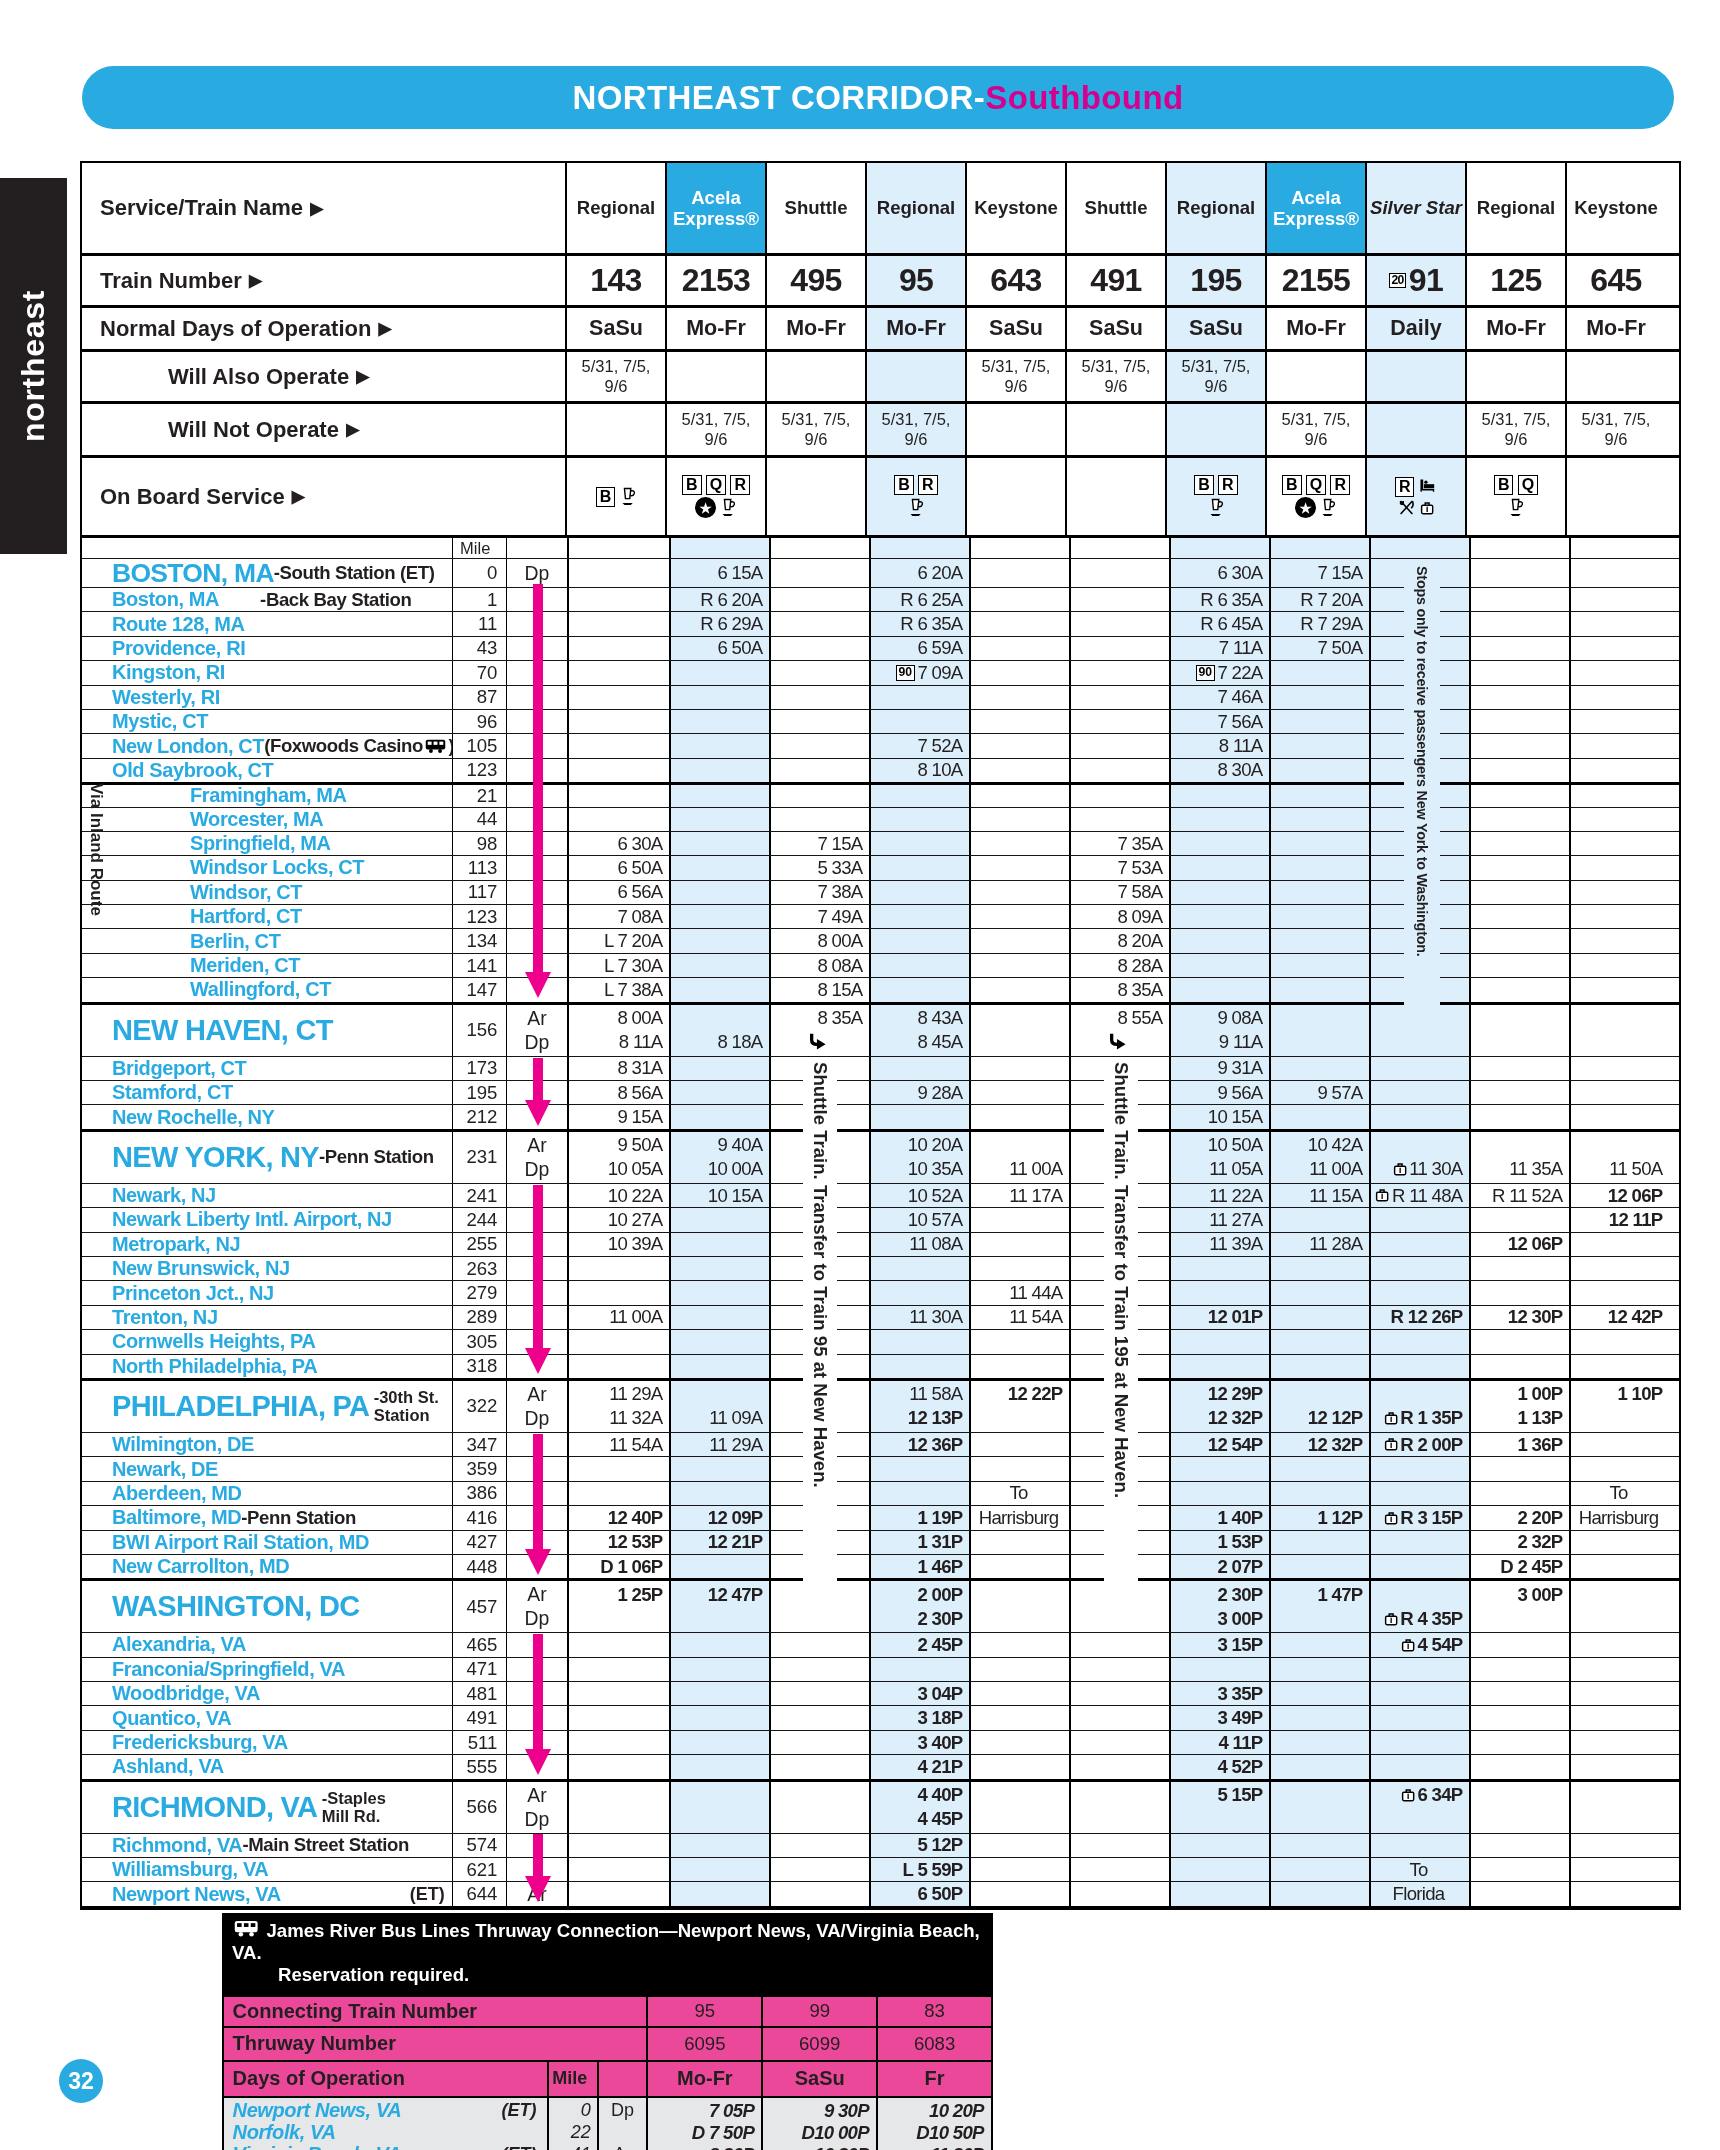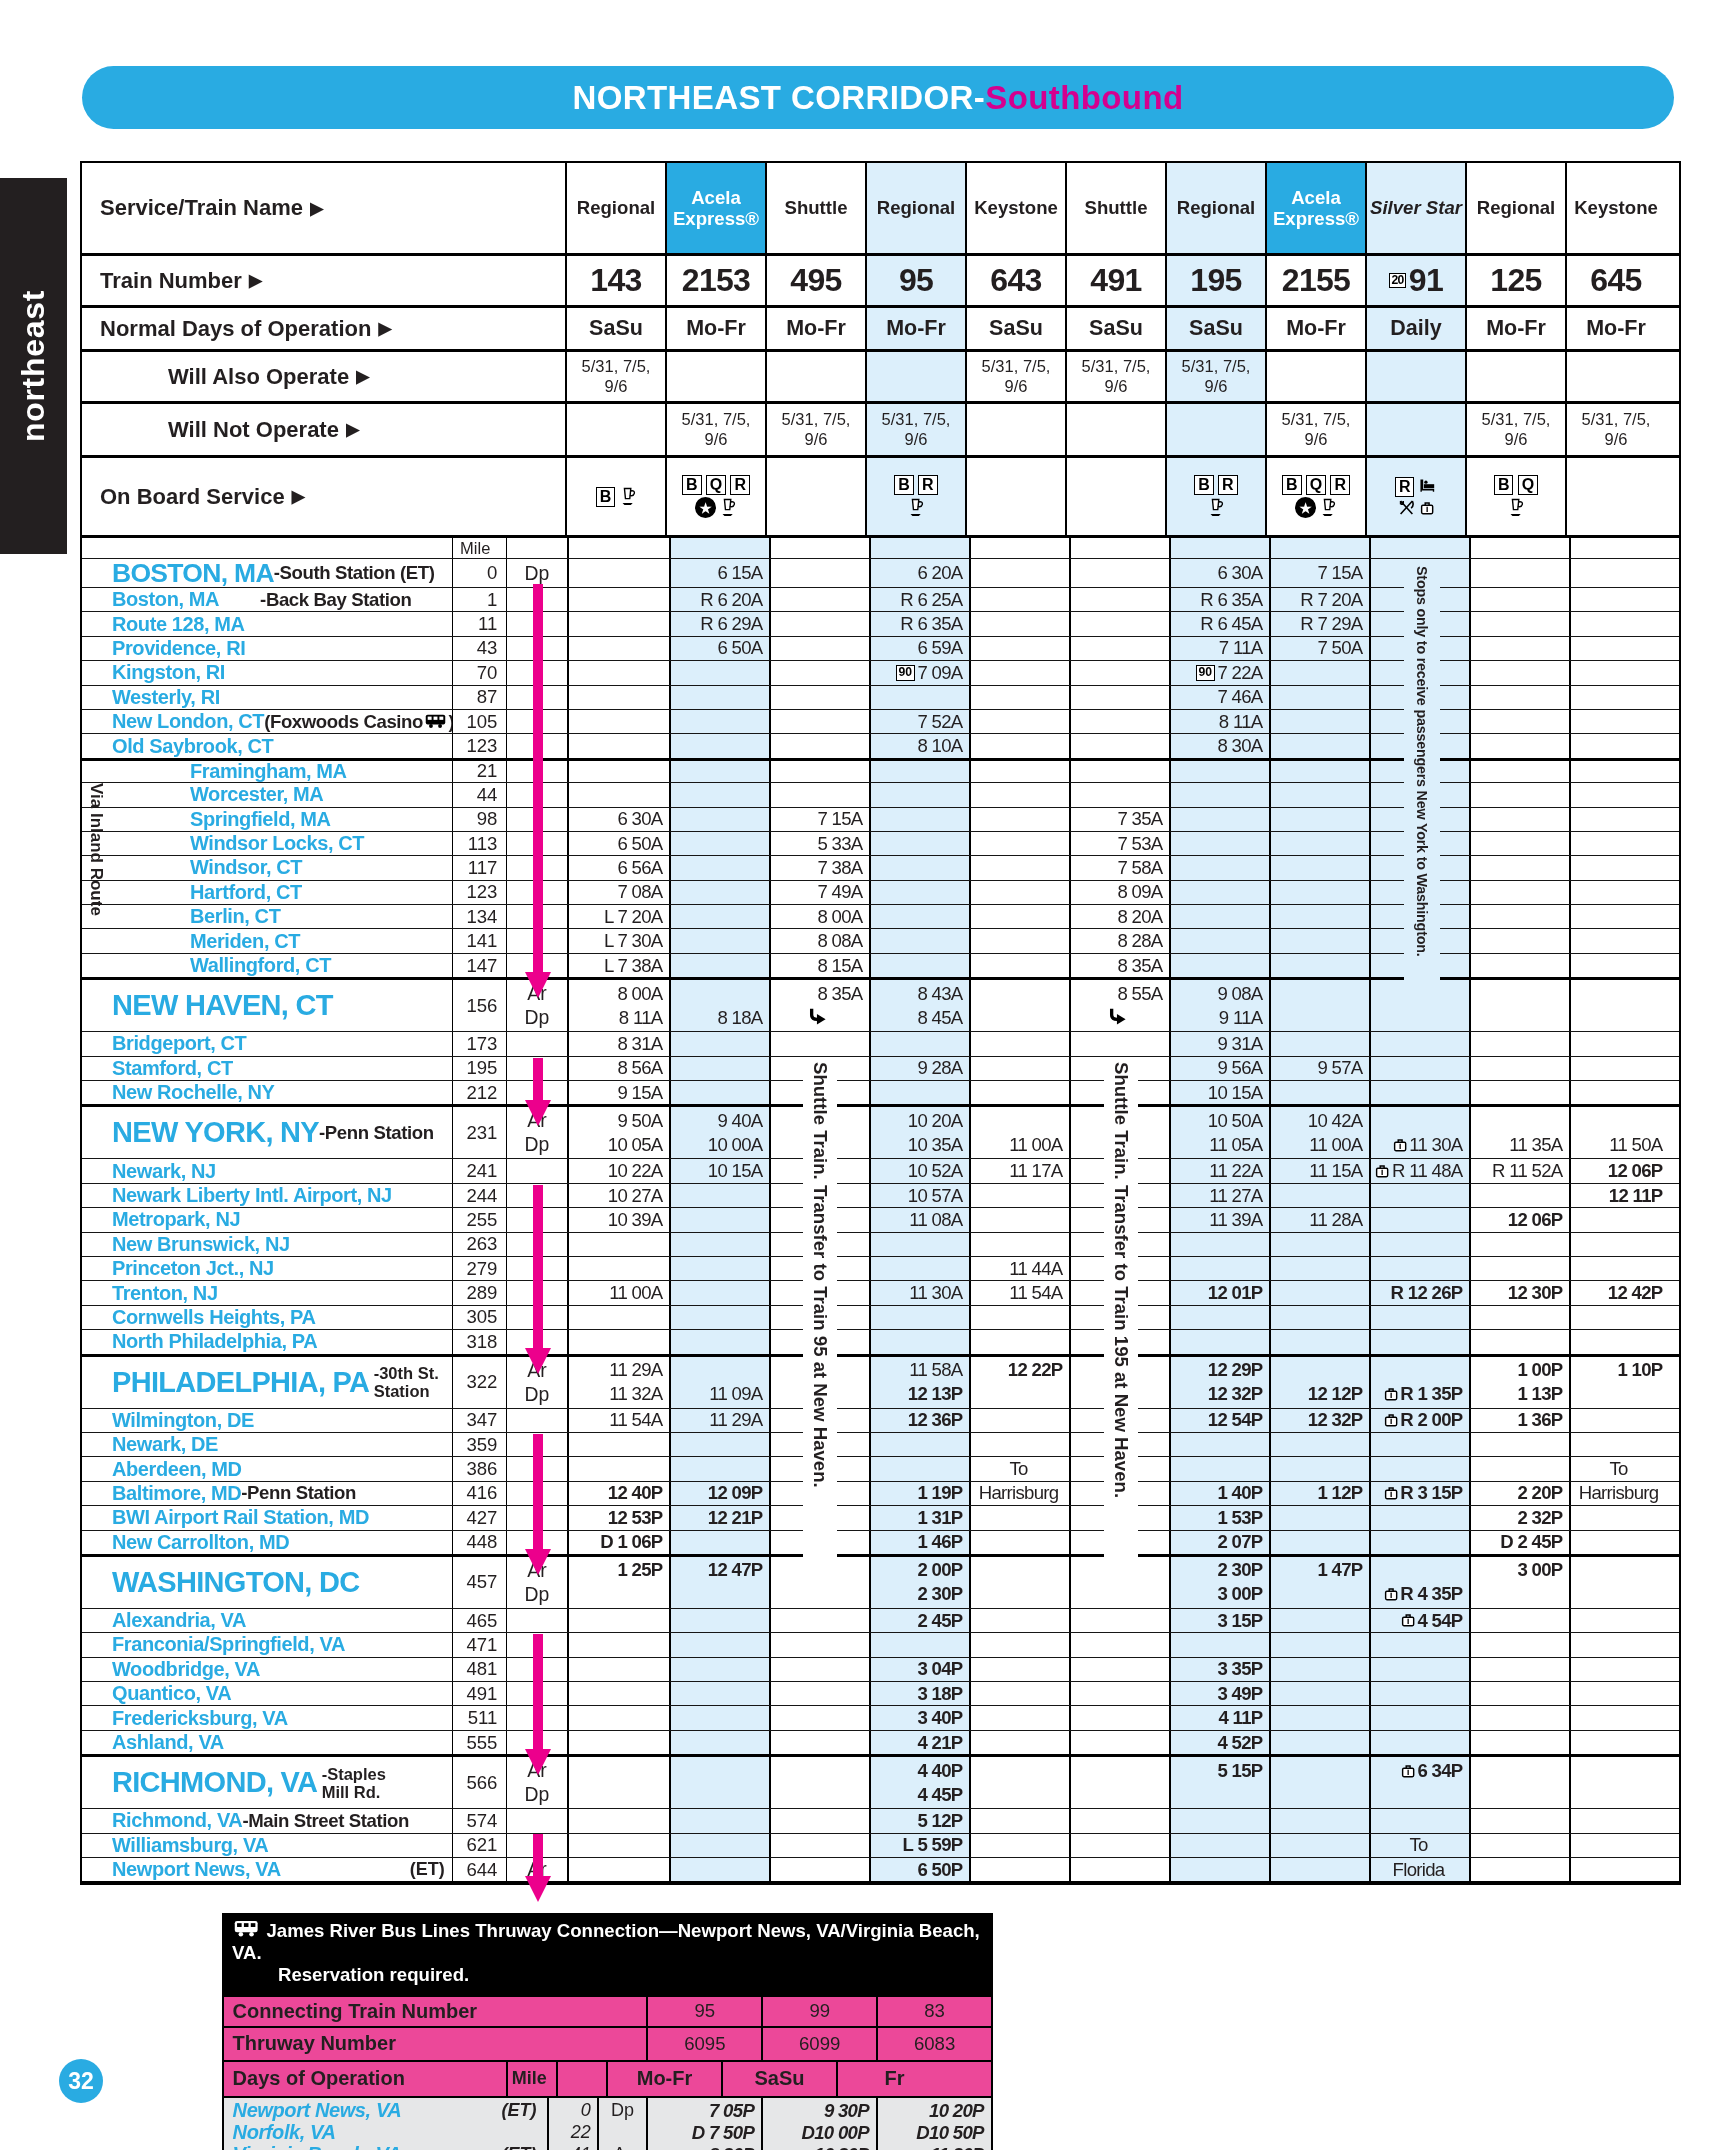--- a/index.html
+++ b/index.html
@@ -600,20 +600,40 @@
           <div class="tc shade">
             <span class="tt">7 46A</span>
           </div>
           <div class="tc shade"></div>
           <div class="tc shade"></div>
           <div class="tc"></div>
           <div class="tc"></div>
         </div>
         <div class="brow">
           <div class="sc">
+            <div class="sn" style="display: inline;">Mystic, CT</div>
+          </div>
+          <div class="mi">96</div>
+          <div class="ad"></div>
+          <div class="tc c0"></div>
+          <div class="tc shade"></div>
+          <div class="tc"></div>
+          <div class="tc shade"></div>
+          <div class="tc"></div>
+          <div class="tc"></div>
+          <div class="tc shade">
+            <span class="tt">7 56A</span>
+          </div>
+          <div class="tc shade"></div>
+          <div class="tc shade"></div>
+          <div class="tc"></div>
+          <div class="tc"></div>
+        </div>
+        <div class="brow">
+          <div class="sc">
             <div class="sn" style="display: inline;">New London, CT</div>
             <div class="ssuf" style="display: inline-flex; align-items: center;"> (Foxwoods Casino <span class="ic">
                 <svg viewBox="0 0 32 22" width="21" height="14.3">
                   <rect x="1" y="1" width="30" height="15" rx="3" fill="#000"></rect>
                   <rect x="4" y="4" width="6" height="5" fill="#fff"></rect>
                   <rect x="13" y="4" width="6" height="5" fill="#fff"></rect>
                   <rect x="22" y="4" width="6" height="5" fill="#fff"></rect>
                   <circle cx="9" cy="18.5" r="3" fill="#000"></circle>
                   <circle cx="23" cy="18.5" r="3" fill="#000"></circle>
                 </svg>
@@ -1978,21 +1998,21 @@
           <span>6095</span>
         </div>
         <div class="bust ctr">
           <span>6099</span>
         </div>
         <div class="bust ctr">
           <span>6083</span>
         </div>
       </div>
       <div class="busrow" style="height: 36px;">
-        <div class="buslab" style="width: 282px;">Days of Operation</div>
+        <div class="buslab" style="width: 323px;">Days of Operation</div>
         <div class="busmi" style="align-items: center; font-weight: bold;">Mile</div>
         <div class="busad"></div>
         <div class="bust ctr" style="font-weight: bold; font-size: 20px;">
           <span>Mo-Fr</span>
         </div>
         <div class="bust ctr" style="font-weight: bold; font-size: 20px;">
           <span>SaSu</span>
         </div>
         <div class="bust ctr" style="font-weight: bold; font-size: 20px;">
           <span>Fr</span>

